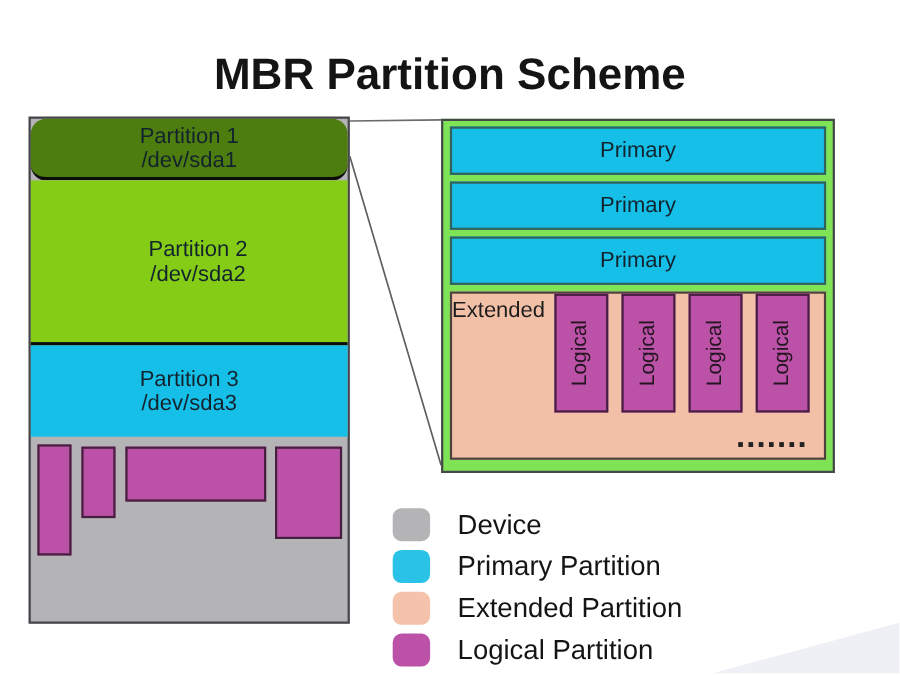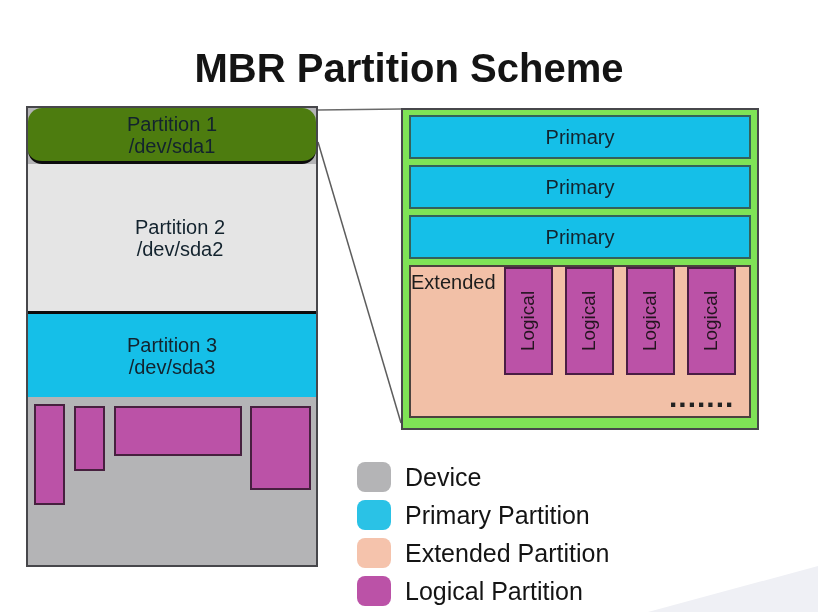--- a/index.html
+++ b/index.html
@@ -55,21 +55,21 @@
   }
   .logical span{transform:rotate(-90deg);white-space:nowrap;font-size:19px;color:#241420;}
   .dots{
     position:absolute;left:258px;bottom:14px;font-size:30px;font-weight:bold;
     letter-spacing:1px;color:#222;line-height:10px;
   }
   
   .legend{position:absolute;left:357px;top:462px;}
   .legend-row{display:flex;align-items:center;height:30px;margin-bottom:8px;}
   .swatch{width:34px;height:30px;border-radius:8px;flex:0 0 auto;}
-  .legend-label{margin-left:14px;font-size:25px;color:#141414;white-space:nowrap;}
+  .legend-label{margin-left:25px;font-size:25px;color:#141414;white-space:nowrap;}
   
   .corner-artifact{position:absolute;left:0;top:0;pointer-events:none;}
 </style>
 </head>
 <body>
 
 <div class="stage">
 
   <div class="title">MBR Partition Scheme</div>
 
@@ -80,21 +80,21 @@
 
   <svg class="corner-artifact" width="818" height="614">
     <polygon points="648,612 818,566 818,612" fill="#eff0f5"></polygon>
   </svg>
 
   <div class="disk" style="background-color: rgb(180, 180, 182);">
     <div class="sect p1" style="background-color: #4d7c0f; border-radius: 14px;">
       <span>Partition 1</span>
       <span>/dev/sda1</span>
     </div>
-    <div class="sect p2" style="background-color: #e5e5e5; padding-left: 16px;">
+    <div class="sect p2" style="background-color: #84cc16; padding-left: 16px;">
       <span>Partition 2</span>
       <span>/dev/sda2</span>
     </div>
     <div class="sect p3" style="background-color: rgb(21, 191, 232);">
       <span>Partition 3</span>
       <span>/dev/sda3</span>
     </div>
     <div class="device-area">
       <div class="lrect lr1" style="background-color: rgb(187, 82, 167);"></div>
       <div class="lrect lr2" style="background-color: rgb(187, 82, 167);"></div>

